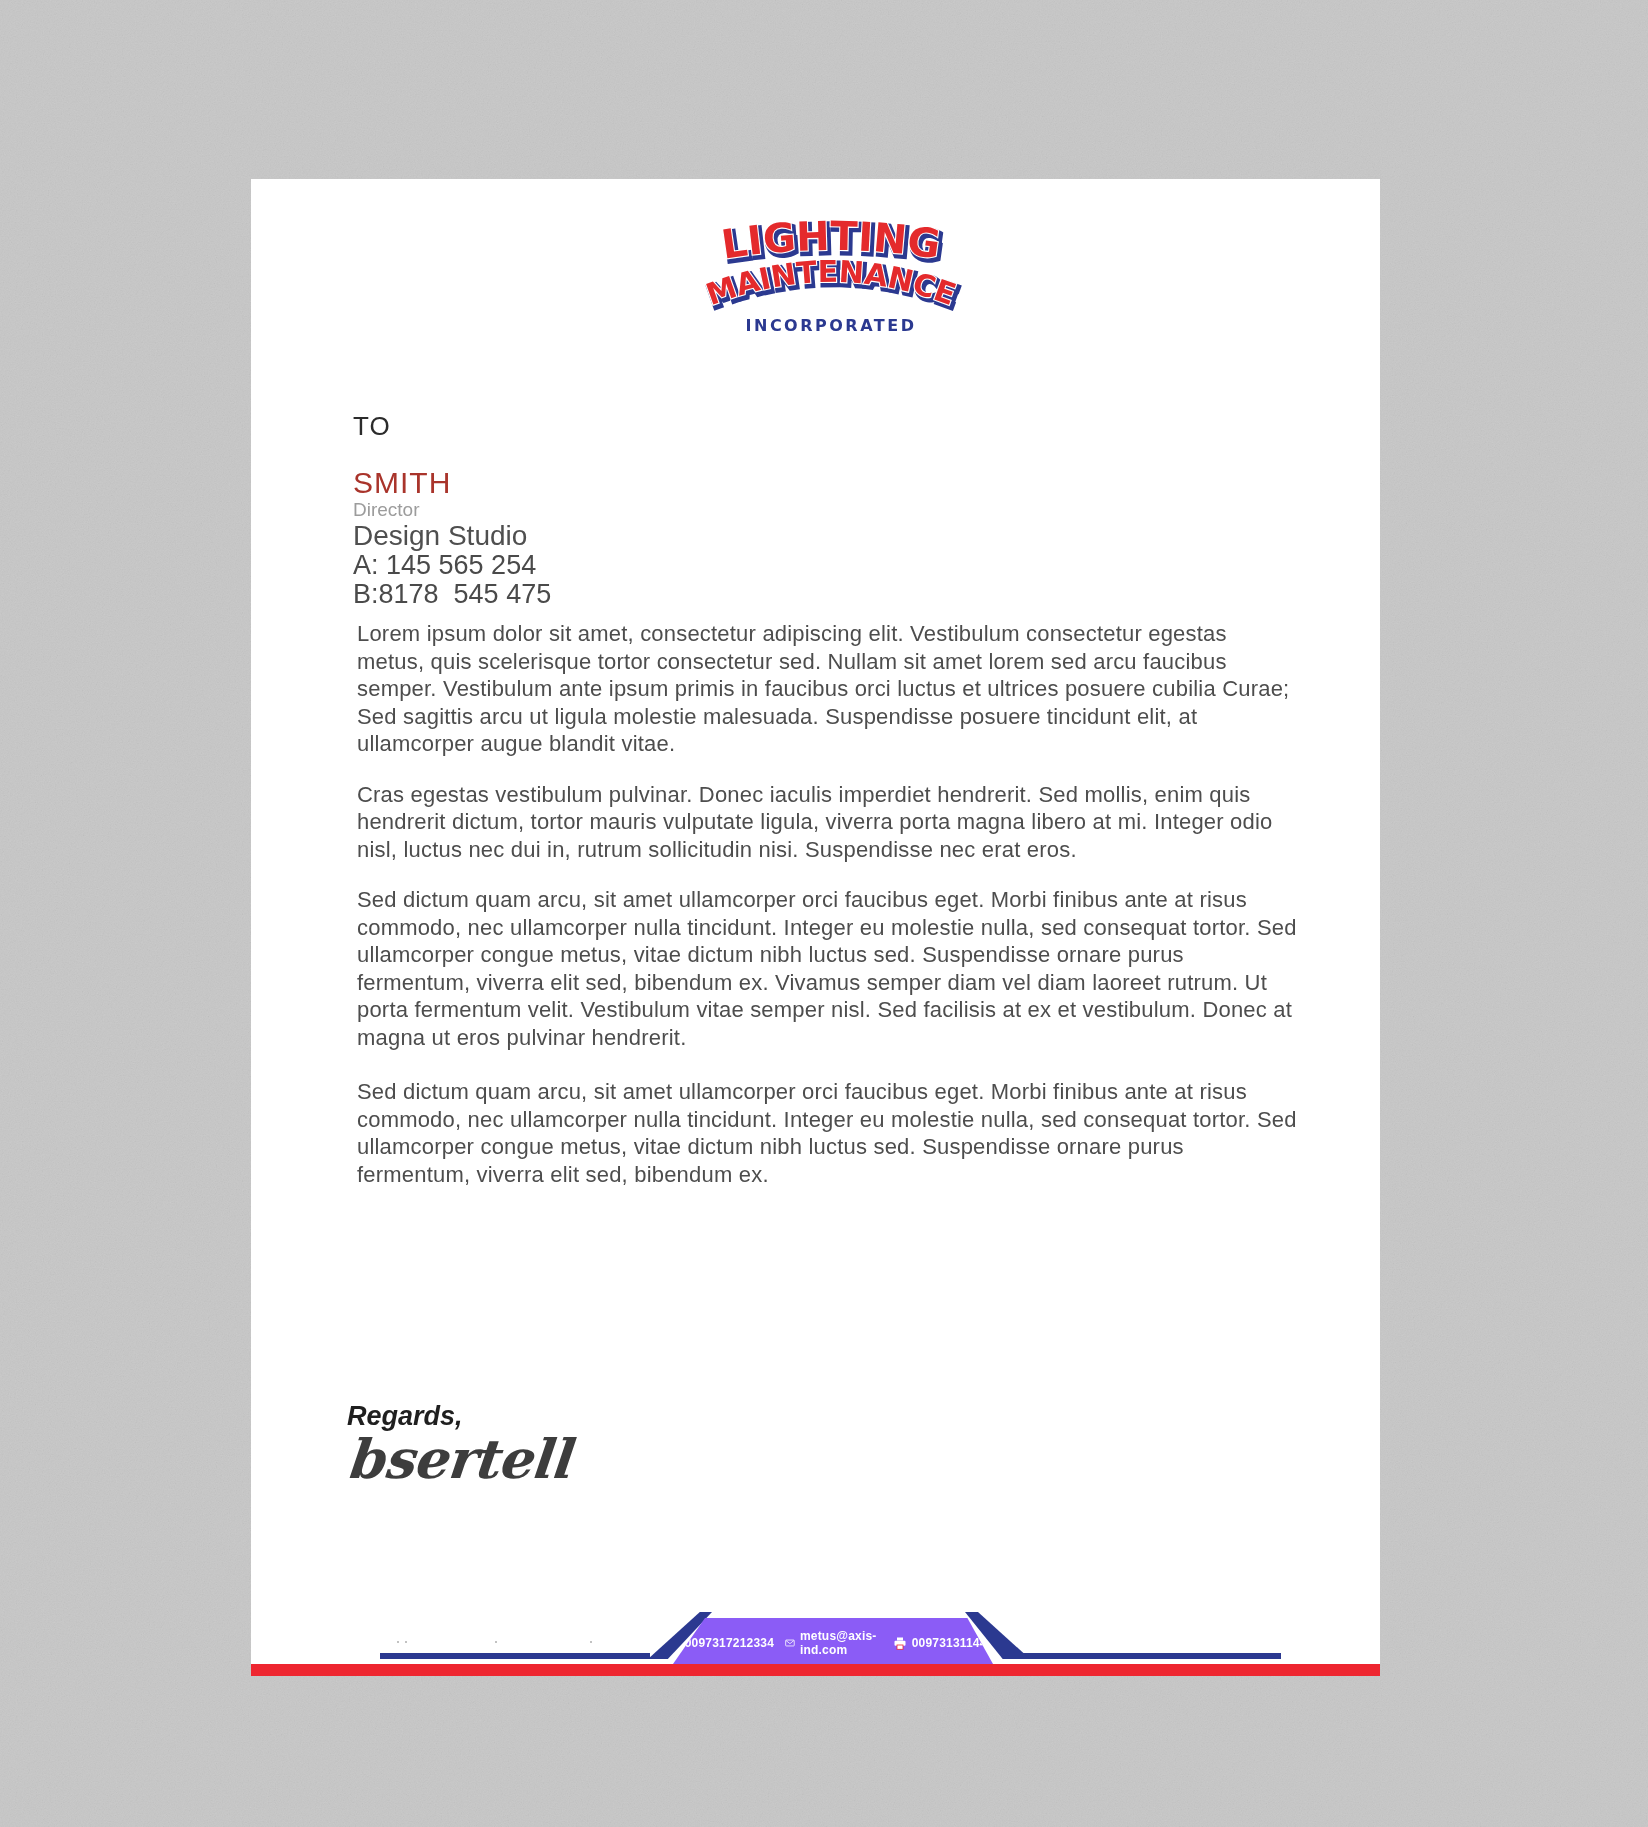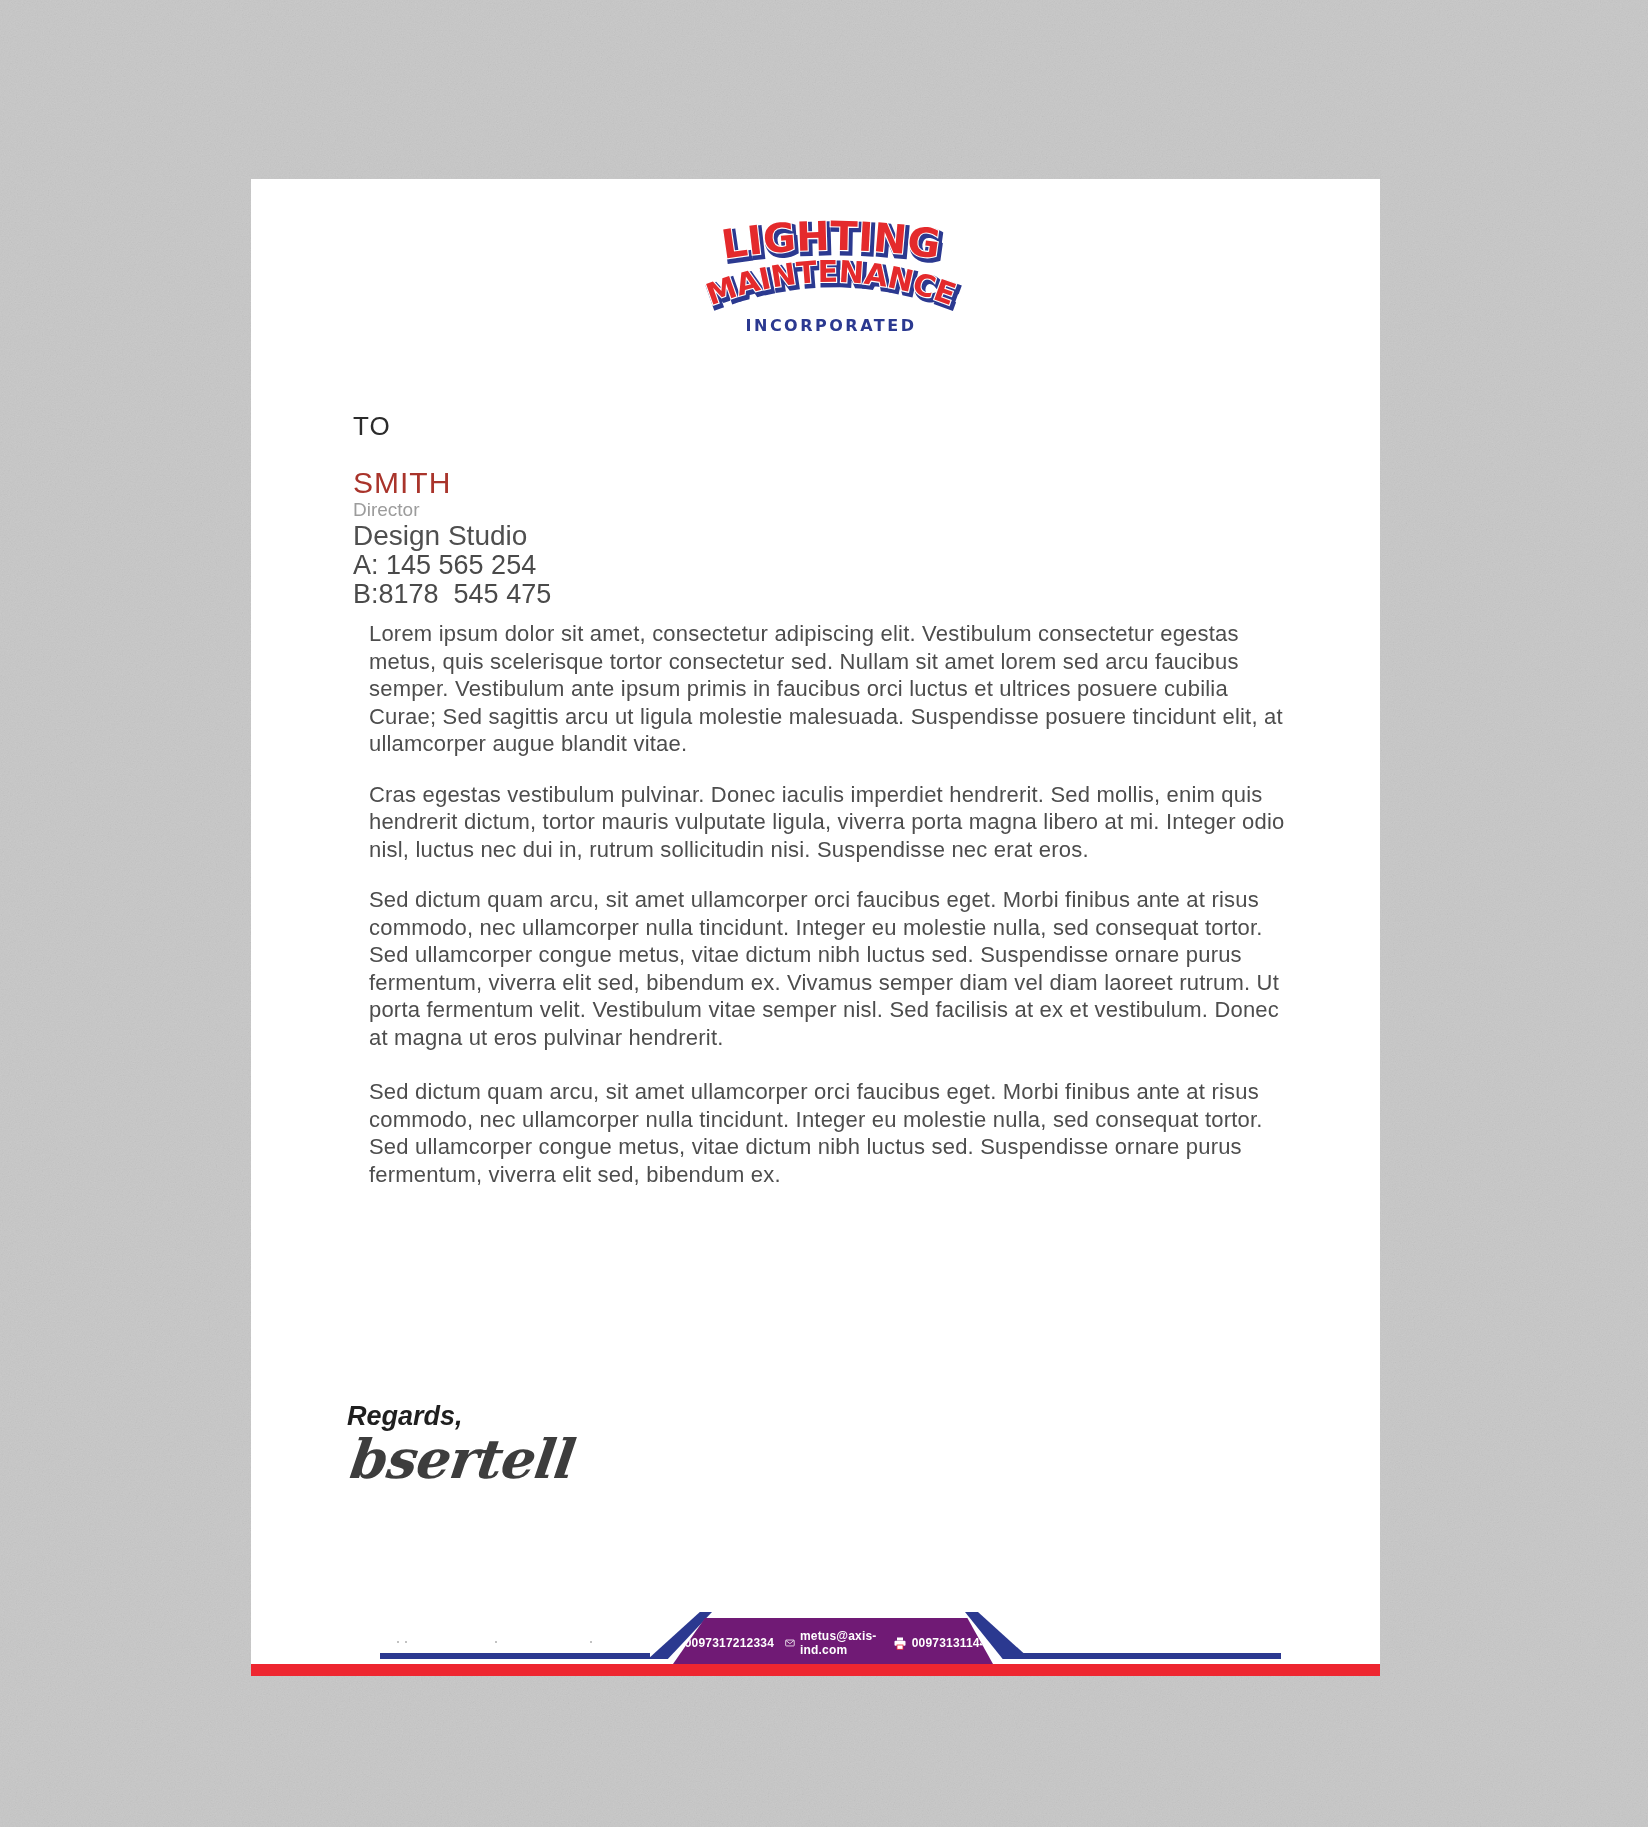--- a/index.html
+++ b/index.html
@@ -17,36 +17,36 @@
   
   .recipient{position:absolute;left:102px;top:232px;color:#4f4f4f;}
   .to-label{font-size:26px;line-height:30px;color:#2b2b2b;margin-bottom:26px;letter-spacing:1px;}
   .rcp-name{font-size:30px;line-height:32px;color:#a9342b;letter-spacing:1px;}
   .rcp-title{font-size:19px;line-height:21px;color:#9c9c9c;}
   .rcp-company{font-size:28px;line-height:31px;color:#4f4f4f;}
   .rcp-addr{font-size:27px;line-height:29px;color:#4a4a4a;white-space:pre-wrap;}
 
   
   .letter-body{position:absolute;left:102px;top:441px;width:945px;}
-  .letter-body p{margin:0 0 23px 16px;font-size:22px;line-height:27.5px;color:#4d4d4d;letter-spacing:0.2px;}
+  .letter-body p{margin:0 0 23px 4px;font-size:22px;line-height:27.5px;color:#4d4d4d;letter-spacing:0.2px;}
   .letter-body p.gap-large{margin-top:27px;}
 
   
   .regards{position:absolute;left:96px;top:1222px;font-size:27px;font-weight:bold;font-style:italic;color:#1f1f1f;}
   .signature{position:absolute;left:100px;top:1248px;font-family:"DejaVu Serif",serif;font-style:italic;font-weight:bold;
              font-size:54px;color:#3d3d3d;transform:skewX(-8deg);letter-spacing:-1px;}
 
   
   .foot-line-left{position:absolute;left:129px;top:1474px;width:270px;height:6px;background:#2b3990;}
   .foot-line-right{position:absolute;left:752px;top:1474px;width:278px;height:6px;background:#2b3990;}
   .foot-diag-left{position:absolute;left:397px;top:1433px;width:64px;height:47px;background:#2b3990;
                   clip-path:polygon(81% 0,100% 0,31% 100%,0 100%);}
   .foot-diag-right{position:absolute;left:714px;top:1433px;width:65px;height:47px;background:#2b3990;
                    clip-path:polygon(0 0,20% 0,100% 100%,58% 100%);}
-  .ribbon{position:absolute;left:422px;top:1439px;width:320px;height:46px;background:#701a75;
+  .ribbon{position:absolute;left:422px;top:1439px;width:320px;height:46px;background:#8b5cf6;
           clip-path:polygon(10% 0,92% 0,100% 100%,0 100%);
           display:flex;align-items:center;justify-content:center;}
   .contact{display:flex;align-items:center;gap:11px;padding-top:4px;}
   .contact-item{display:flex;align-items:center;gap:5px;color:#ffffff;font-size:12px;font-weight:bold;letter-spacing:0.2px;}
   .band{position:absolute;left:0;top:1485px;width:1129px;height:12px;background:#ee2630;}
   .dot{position:absolute;width:2px;height:2px;background:#8f8f8f;opacity:0.55;top:1462px;}
 </style>
 </head>
 <body>
 

